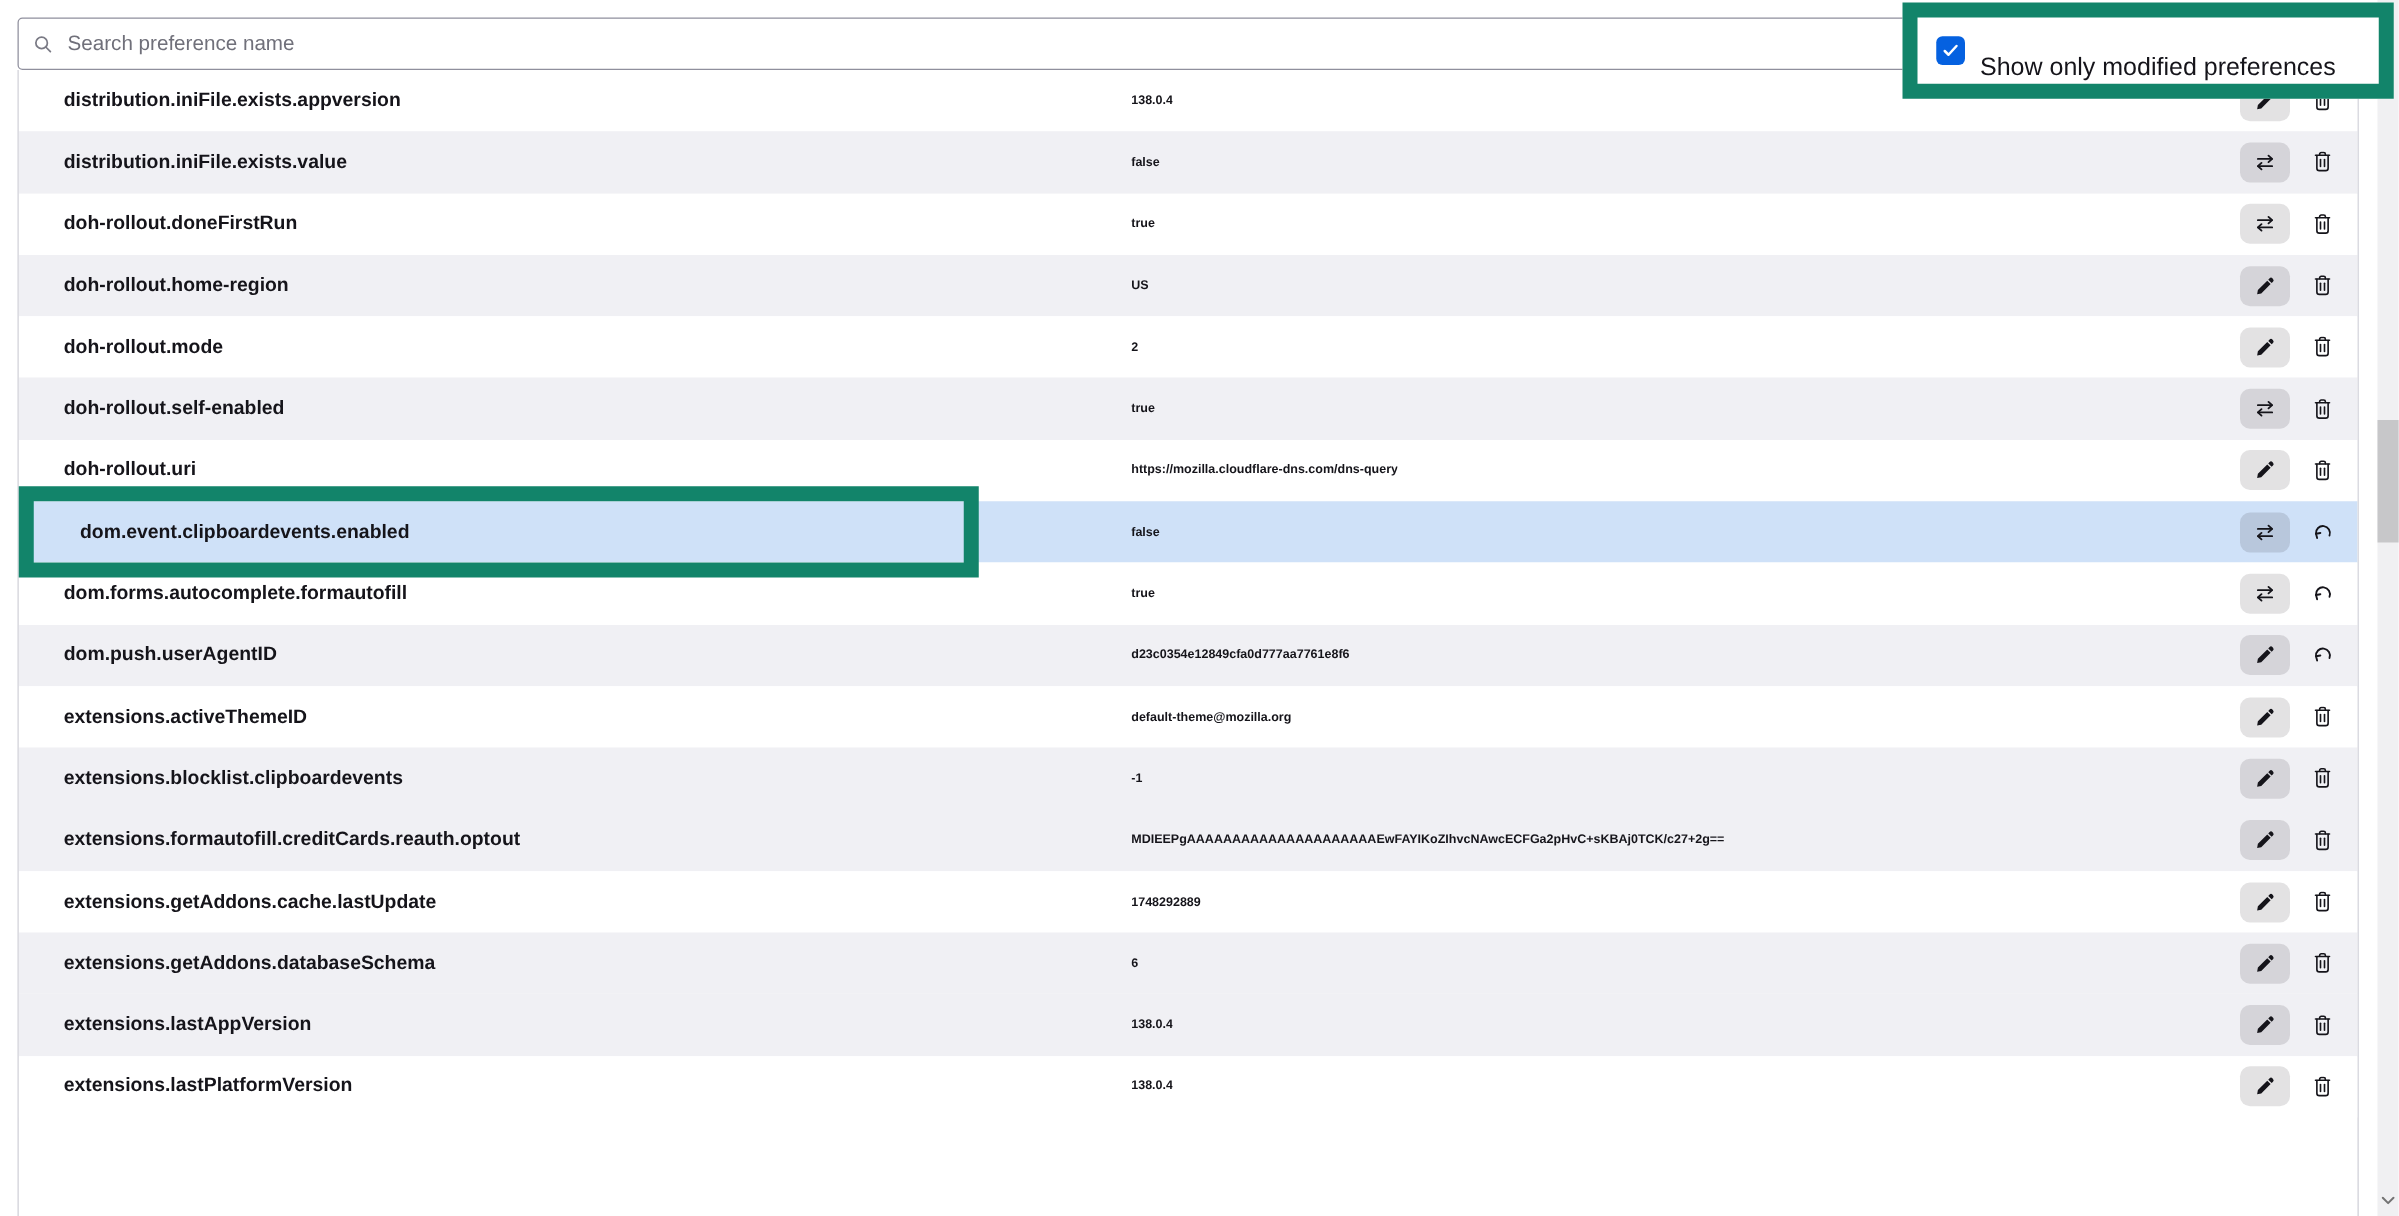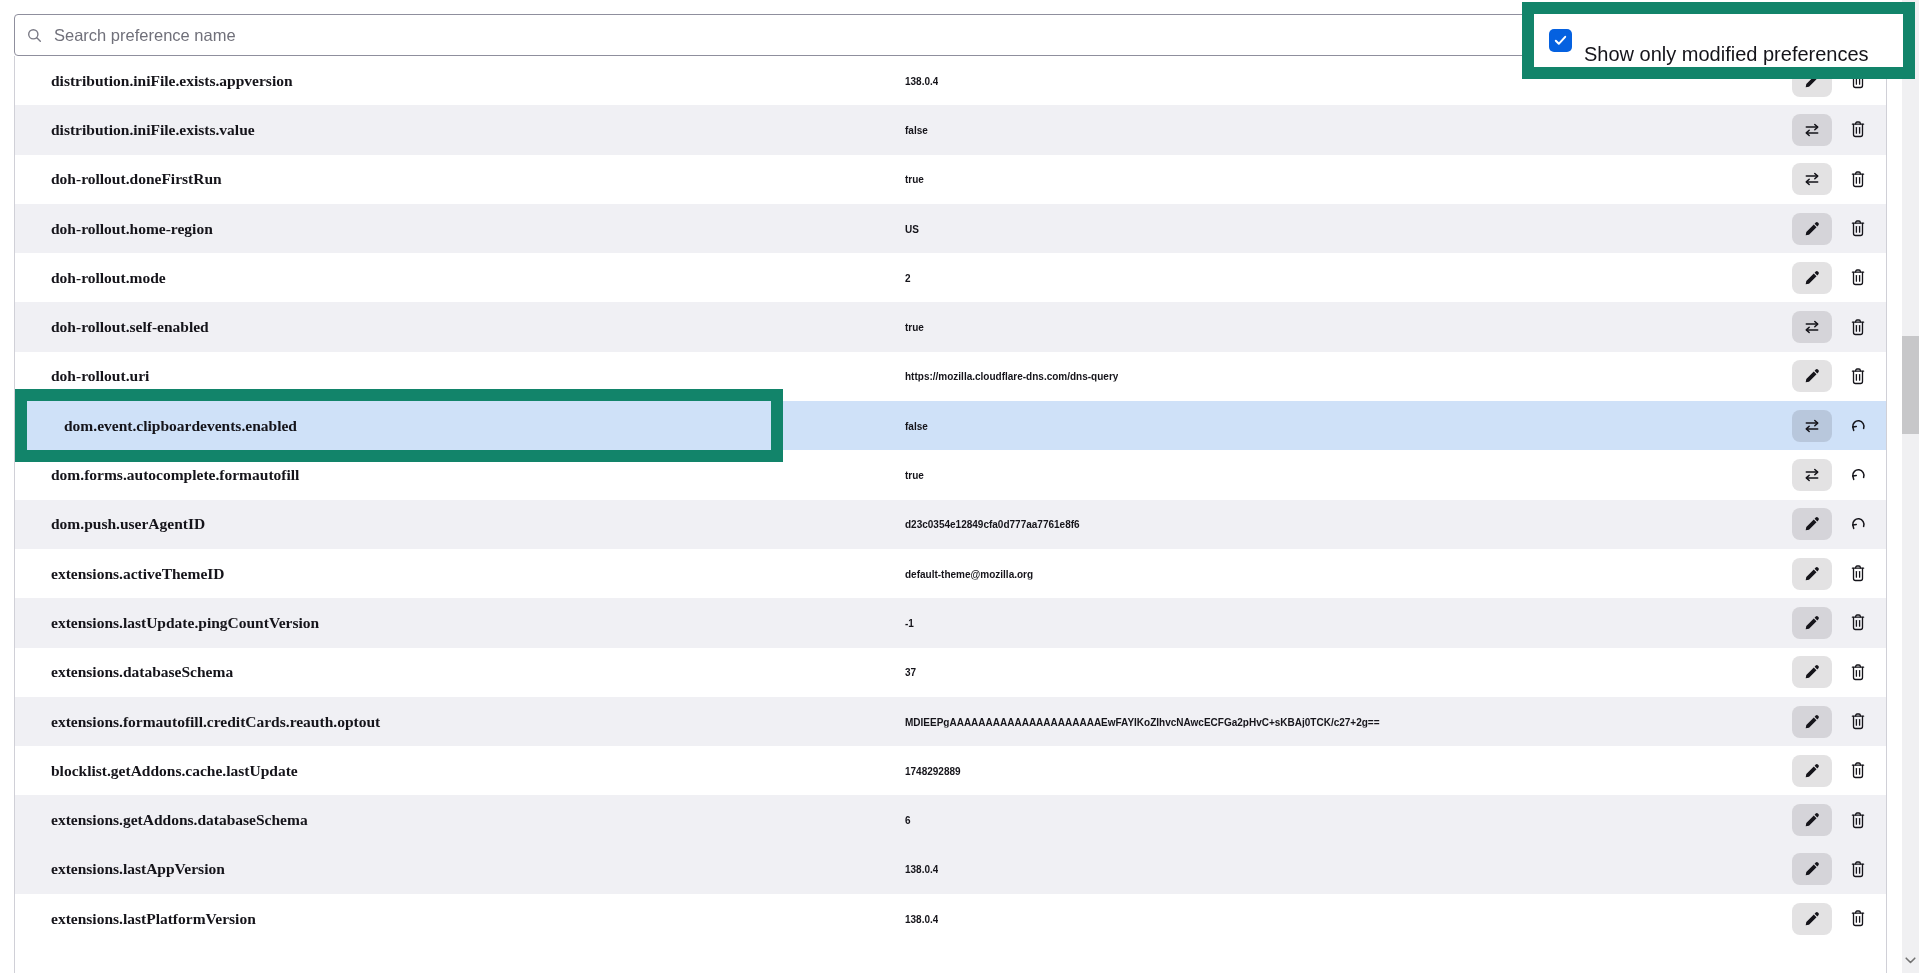--- a/index.html
+++ b/index.html
@@ -21,21 +21,21 @@
   
   .table{
     position:absolute;left:14px;top:56px;width:1873px;height:917px;box-sizing:border-box;
     border-left:1px solid #d0d0d7;border-right:1px solid #d0d0d7;background:#fff;overflow:hidden;
   }
   .row{position:relative;height:49.3px;background:#fff;}
   .row.stripe{background:var(--row-stripe,#f0f0f4);}
   .row.selected{background:var(--row-selected,#cfe1f8);text-align:right;}
   .row .name{
     position:absolute;left:36px;top:50%;transform:translateY(-50%);
-    font-size:15.5px;font-weight:700;white-space:nowrap;font-family:Liberation Serif, serif;
+    font-size:15.5px;font-weight:700;white-space:nowrap;
   }
   .row.selected .name{left:49px;}
   .row .value{
     position:absolute;left:890px;top:50%;transform:translateY(-50%);
     font-size:10px;font-weight:700;white-space:nowrap;max-width:865px;overflow:hidden;
   }
   .btn-main{
     position:absolute;left:1777px;top:50%;transform:translateY(-50%);
     width:40px;height:32px;border:none;border-radius:8px;background:rgba(21,20,26,0.12);
     display:flex;align-items:center;justify-content:center;padding:0;cursor:pointer;
@@ -275,40 +275,22 @@
         <svg width="16" height="17" viewBox="0 0 16 17" fill="none" stroke="#15141a" stroke-width="1.3" stroke-linecap="round" stroke-linejoin="round">
           <path d="M5.7 2.9v-.6c0-.7.6-1.3 1.3-1.3h2c.7 0 1.3.6 1.3 1.3v.6"></path>
           <path d="M2.4 3.2h11.2"></path>
           <path d="M3.5 3.4v10.1c0 1.1.9 2 2 2h5c1.1 0 2-.9 2-2V3.4"></path>
           <path d="M6.4 6.6v5.6"></path>
           <path d="M9.6 6.6v5.6"></path>
         </svg>
       </button>
     </div>
     <div class="row stripe">
-      <span class="name">extensions.lastUpdate.pingCountVersion</span>
+      <span class="name">extensions.blocklist.clipboardevents</span>
       <span class="value">-1</span>
-      <button class="btn-main">
-        <svg width="16" height="16" viewBox="0 0 16 16">
-          <path fill="#15141a" d="M11.7 1.6a1.55 1.55 0 0 1 2.2 0l.5.5a1.55 1.55 0 0 1 0 2.2l-1.1 1.1-2.7-2.7 1.1-1.1zM9.8 3.5l2.7 2.7-7.5 7.5-3.3.6.6-3.3 7.5-7.5z"></path>
-        </svg>
-      </button>
-      <button class="btn-ghost">
-        <svg width="16" height="17" viewBox="0 0 16 17" fill="none" stroke="#15141a" stroke-width="1.3" stroke-linecap="round" stroke-linejoin="round">
-          <path d="M5.7 2.9v-.6c0-.7.6-1.3 1.3-1.3h2c.7 0 1.3.6 1.3 1.3v.6"></path>
-          <path d="M2.4 3.2h11.2"></path>
-          <path d="M3.5 3.4v10.1c0 1.1.9 2 2 2h5c1.1 0 2-.9 2-2V3.4"></path>
-          <path d="M6.4 6.6v5.6"></path>
-          <path d="M9.6 6.6v5.6"></path>
-        </svg>
-      </button>
-    </div>
-    <div class="row">
-      <span class="name">extensions.databaseSchema</span>
-      <span class="value">37</span>
       <button class="btn-main">
         <svg width="16" height="16" viewBox="0 0 16 16">
           <path fill="#15141a" d="M11.7 1.6a1.55 1.55 0 0 1 2.2 0l.5.5a1.55 1.55 0 0 1 0 2.2l-1.1 1.1-2.7-2.7 1.1-1.1zM9.8 3.5l2.7 2.7-7.5 7.5-3.3.6.6-3.3 7.5-7.5z"></path>
         </svg>
       </button>
       <button class="btn-ghost">
         <svg width="16" height="17" viewBox="0 0 16 17" fill="none" stroke="#15141a" stroke-width="1.3" stroke-linecap="round" stroke-linejoin="round">
           <path d="M5.7 2.9v-.6c0-.7.6-1.3 1.3-1.3h2c.7 0 1.3.6 1.3 1.3v.6"></path>
           <path d="M2.4 3.2h11.2"></path>
           <path d="M3.5 3.4v10.1c0 1.1.9 2 2 2h5c1.1 0 2-.9 2-2V3.4"></path>
@@ -329,21 +311,21 @@
         <svg width="16" height="17" viewBox="0 0 16 17" fill="none" stroke="#15141a" stroke-width="1.3" stroke-linecap="round" stroke-linejoin="round">
           <path d="M5.7 2.9v-.6c0-.7.6-1.3 1.3-1.3h2c.7 0 1.3.6 1.3 1.3v.6"></path>
           <path d="M2.4 3.2h11.2"></path>
           <path d="M3.5 3.4v10.1c0 1.1.9 2 2 2h5c1.1 0 2-.9 2-2V3.4"></path>
           <path d="M6.4 6.6v5.6"></path>
           <path d="M9.6 6.6v5.6"></path>
         </svg>
       </button>
     </div>
     <div class="row">
-      <span class="name">blocklist.getAddons.cache.lastUpdate</span>
+      <span class="name">extensions.getAddons.cache.lastUpdate</span>
       <span class="value">1748292889</span>
       <button class="btn-main">
         <svg width="16" height="16" viewBox="0 0 16 16">
           <path fill="#15141a" d="M11.7 1.6a1.55 1.55 0 0 1 2.2 0l.5.5a1.55 1.55 0 0 1 0 2.2l-1.1 1.1-2.7-2.7 1.1-1.1zM9.8 3.5l2.7 2.7-7.5 7.5-3.3.6.6-3.3 7.5-7.5z"></path>
         </svg>
       </button>
       <button class="btn-ghost">
         <svg width="16" height="17" viewBox="0 0 16 17" fill="none" stroke="#15141a" stroke-width="1.3" stroke-linecap="round" stroke-linejoin="round">
           <path d="M5.7 2.9v-.6c0-.7.6-1.3 1.3-1.3h2c.7 0 1.3.6 1.3 1.3v.6"></path>
           <path d="M2.4 3.2h11.2"></path>

